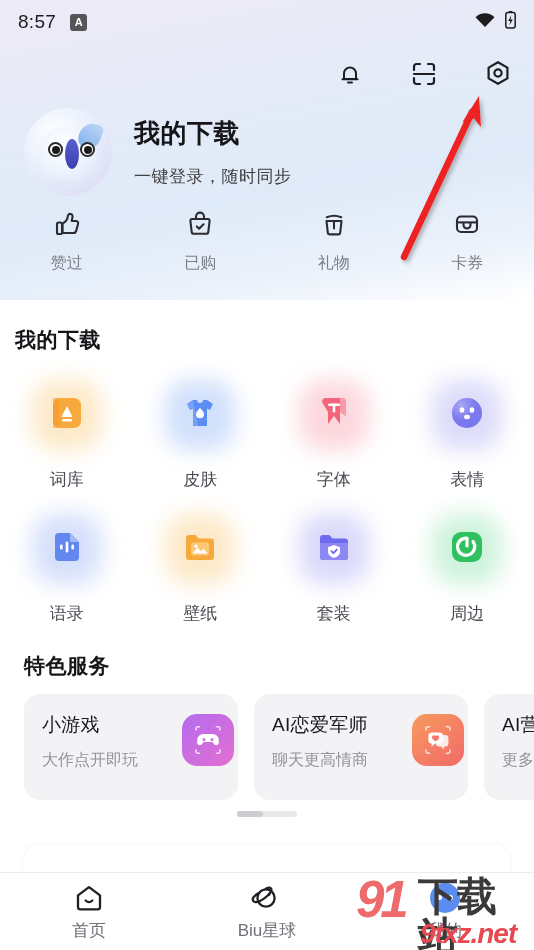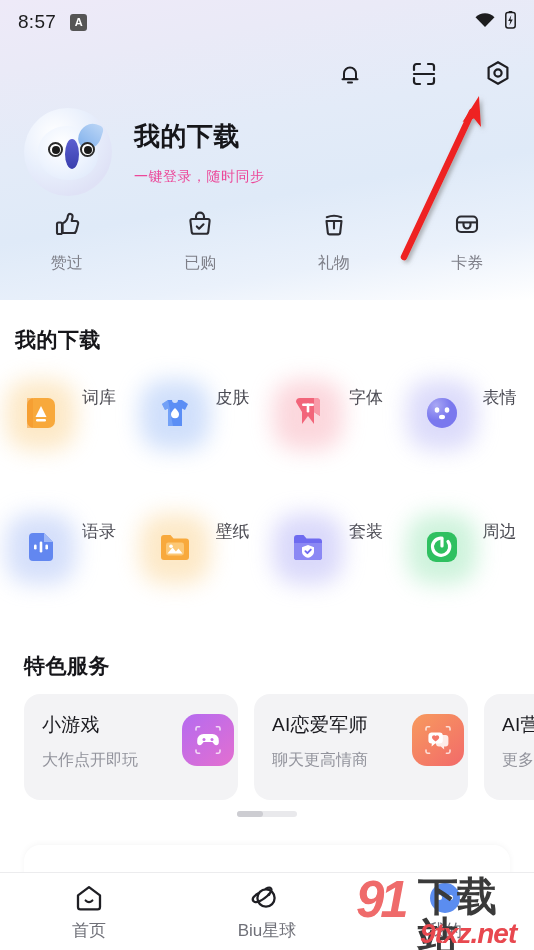--- a/index.html
+++ b/index.html
@@ -101,21 +101,21 @@
     width: 8px; height: 8px; border-radius: 50%;
     background: #1a1a1a;
   }
   .profile-text { margin-left: 22px; }
   .profile-name {
     font-size: 26px; font-weight: bold; color: #16161a;
     letter-spacing: .5px;
   }
   .profile-sub {
     margin-top: 14px;
-    font-size: 14px; color: #ec4899;
+    font-size: 17px; color: #404040;
     letter-spacing: .5px;
   }
 
   
   .quick-row {
     position: absolute; left: 0; top: 205px;
     width: 534px;
     display: flex;
   }
   .quick-item {
@@ -139,21 +139,21 @@
   .grid {
     position: absolute; left: 0;
     width: 534px;
     display: flex;
   }
   #grid-row1 { top: 372px; }
   #grid-row2 { top: 506px; }
 
   .grid-item {
     flex: 1;
-    display: flex; flex-direction: row; 
+    display: flex; flex-direction: column; align-items: center;
     cursor: pointer;
   }
   .tile-wrap {
     width: 82px; height: 82px;
     border-radius: 26px;
     background: #ffffff;
     display: flex; align-items: center; justify-content: center;
     position: relative;
   }
   .tile-glow {

